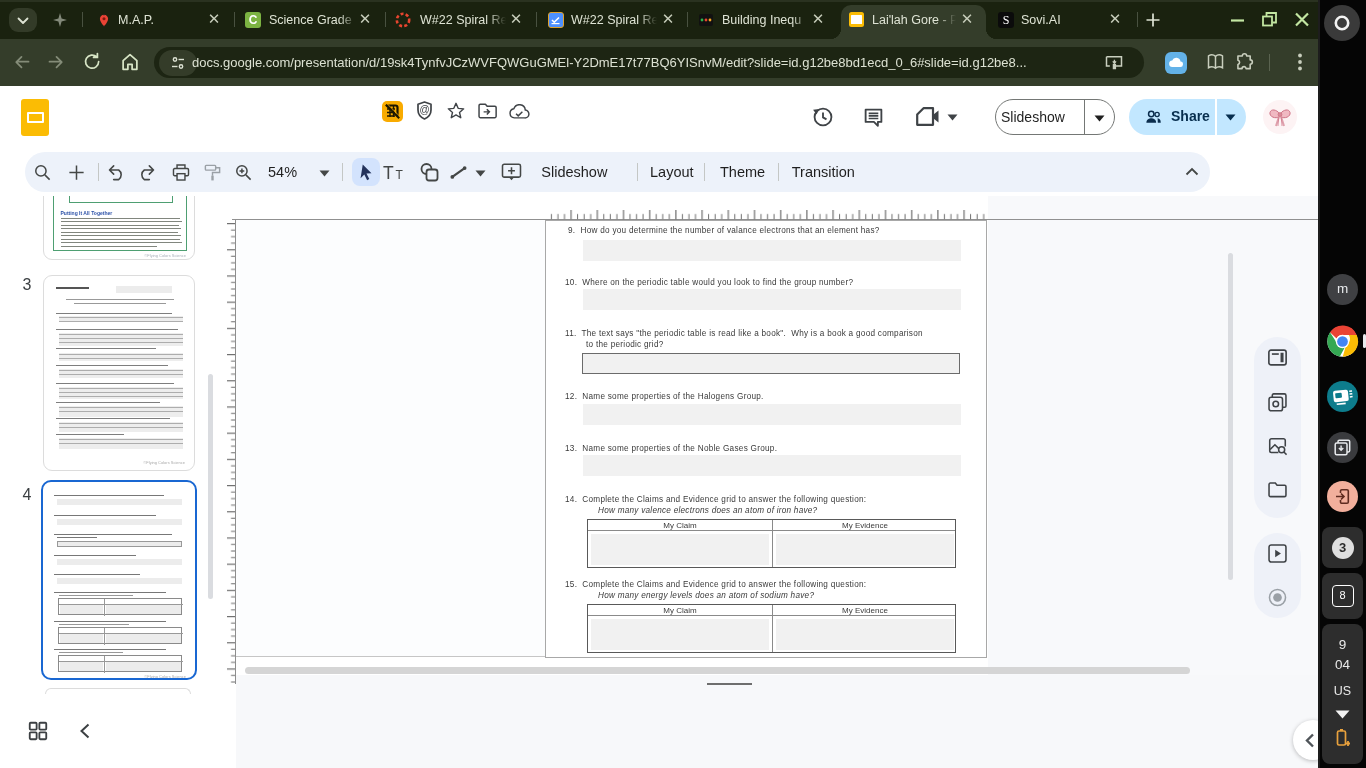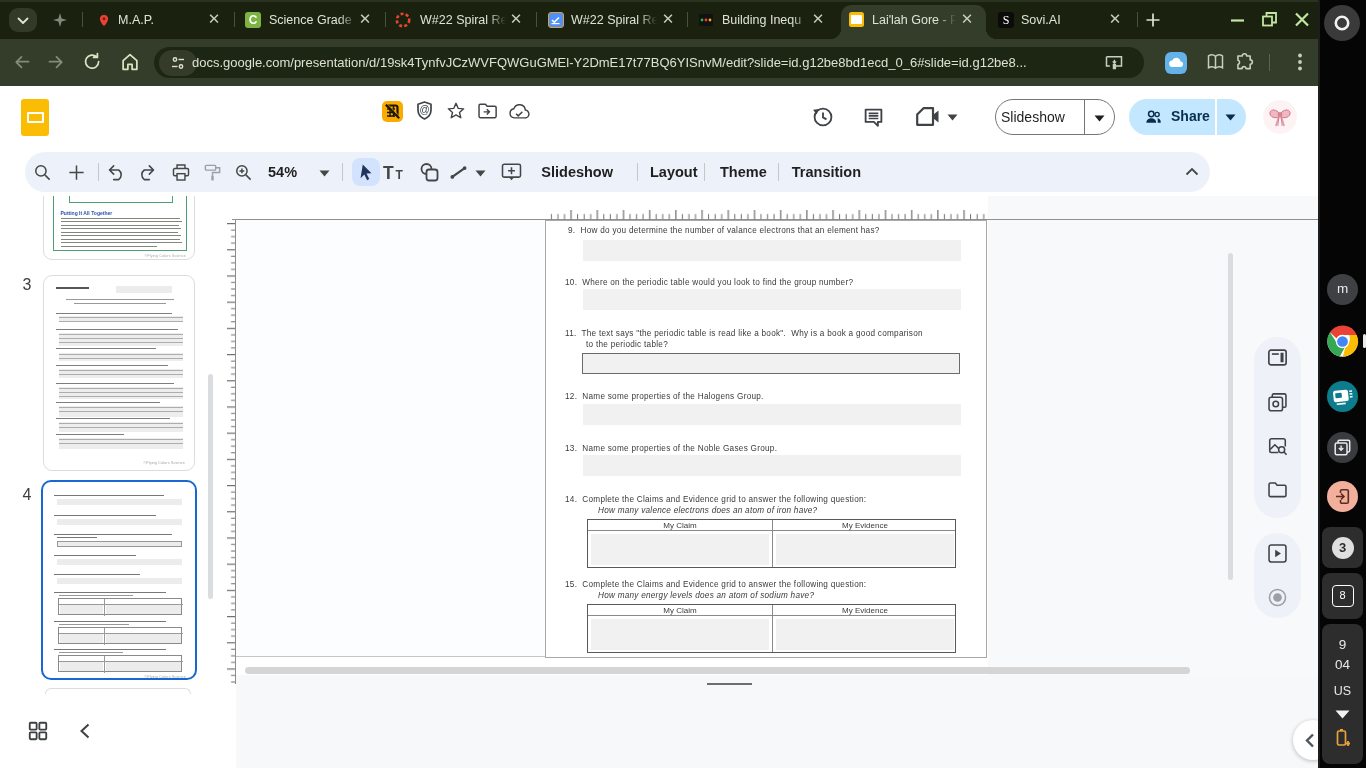--- a/index.html
+++ b/index.html
@@ -22,21 +22,21 @@
   .navic { position:absolute; }
   
   #shead { position:absolute; left:0; top:86px; width:1318px; height:66px; background:#fff; }
   #sheadwrap { position:absolute; left:0; top:0; width:1318px; height:152px; }
   #menus { position:absolute; left:55px; top:122px; height:22px; font-size:14.5px; color:#1f1f1f; display:flex; }
   #menus span { padding:0 7.5px; }
   #title { position:absolute; left:59px; top:100px; font-size:18px; color:#1f1f1f; }
   .hbtn { position:absolute; top:99px; height:36px; border-radius:18px; font-size:14px; color:#1f1f1f; }
   
   #stoolbar { position:absolute; left:25px; top:152px; width:1185px; height:40px;
-     background:#edf2fa; border-radius:20px; color:#1f1f1f;font-weight:bold; }
+     background:#edf2fa; border-radius:20px; color:#1f1f1f; }
   .tbtxt { position:absolute; top:12px; font-size:14.5px; color:#1f1f1f; }
   .tbsep { position:absolute; top:11px; width:1px; height:18px; background:#c4c7c5; }
   
   #filmstrip { position:absolute; left:0; top:196px; width:218px; height:572px; background:#fff; overflow:hidden; }
   .thumb { position:absolute; left:43px; width:152px; background:#fff; border:1px solid #dcdcdc; border-radius:9px; overflow:hidden; }
   .snum { position:absolute; left:17px; width:20px; text-align:center; font-size:16px; color:#3c4043; }
   .tl { position:absolute; background:#8a8a8a; height:1px; }
   .tb { position:absolute; background:#ececec; }
   .tbx { position:absolute; width:124px; background:repeating-linear-gradient(180deg,#ededed 0px,#ededed 1.1px,#adadad 1.1px,#adadad 2px,#ededed 2px,#ededed 4.2px); }
   .tbl2 { position:absolute; border:0.5px solid #8a8a8a; }
@@ -472,21 +472,21 @@
       </defs>
   <rect width="8.5" height="461" fill="url(#vr)"></rect>
 </svg>
 
 <div id="page" class="abs" style="left:545px;top:220px;width:441.5px;height:438px;background:#fff;border:1px solid #a8a8a8">
   <div class="q" style="left:22px;top:5.5px">9.&nbsp; How do you determine the number of valance electrons that an element has?</div>
   <div class="ans" style="top:18.5px"></div>
   <div class="q" style="left:19px;top:57px">10.&nbsp; Where on the periodic table would you look to find the group number?</div>
   <div class="ans" style="top:68px;height:20.5px"></div>
   <div class="q" style="left:19px;top:108.5px">11.&nbsp; The text says "the periodic table is read like a book".&nbsp; Why is a book a good comparison</div>
-  <div class="q" style="left:40px;top:119.5px">to the periodic table?</div>
+  <div class="q" style="left:40px;top:119.5px">to the periodic grid?</div>
   <div class="ans" style="left:36px;top:131.5px;height:21.5px;border:1px solid #6b6b6b"></div>
   <div class="q" style="left:19px;top:171px">12.&nbsp; Name some properties of the Halogens Group.</div>
   <div class="ans" style="top:182.5px"></div>
   <div class="q" style="left:19px;top:223px">13.&nbsp; Name some properties of the Noble Gases Group.</div>
   <div class="ans" style="top:234px"></div>
   <div class="q" style="left:19px;top:274.5px">14.&nbsp; Complete the Claims and Evidence grid to answer the following question:</div>
   <div class="q" style="left:52px;top:285.5px;font-style:italic;letter-spacing:0.25px">How many valence electrons does an atom of iron have?</div>
   <div class="wtbl" style="top:297.5px">
     <div class="hd"></div>
         <div class="vdiv"></div>

